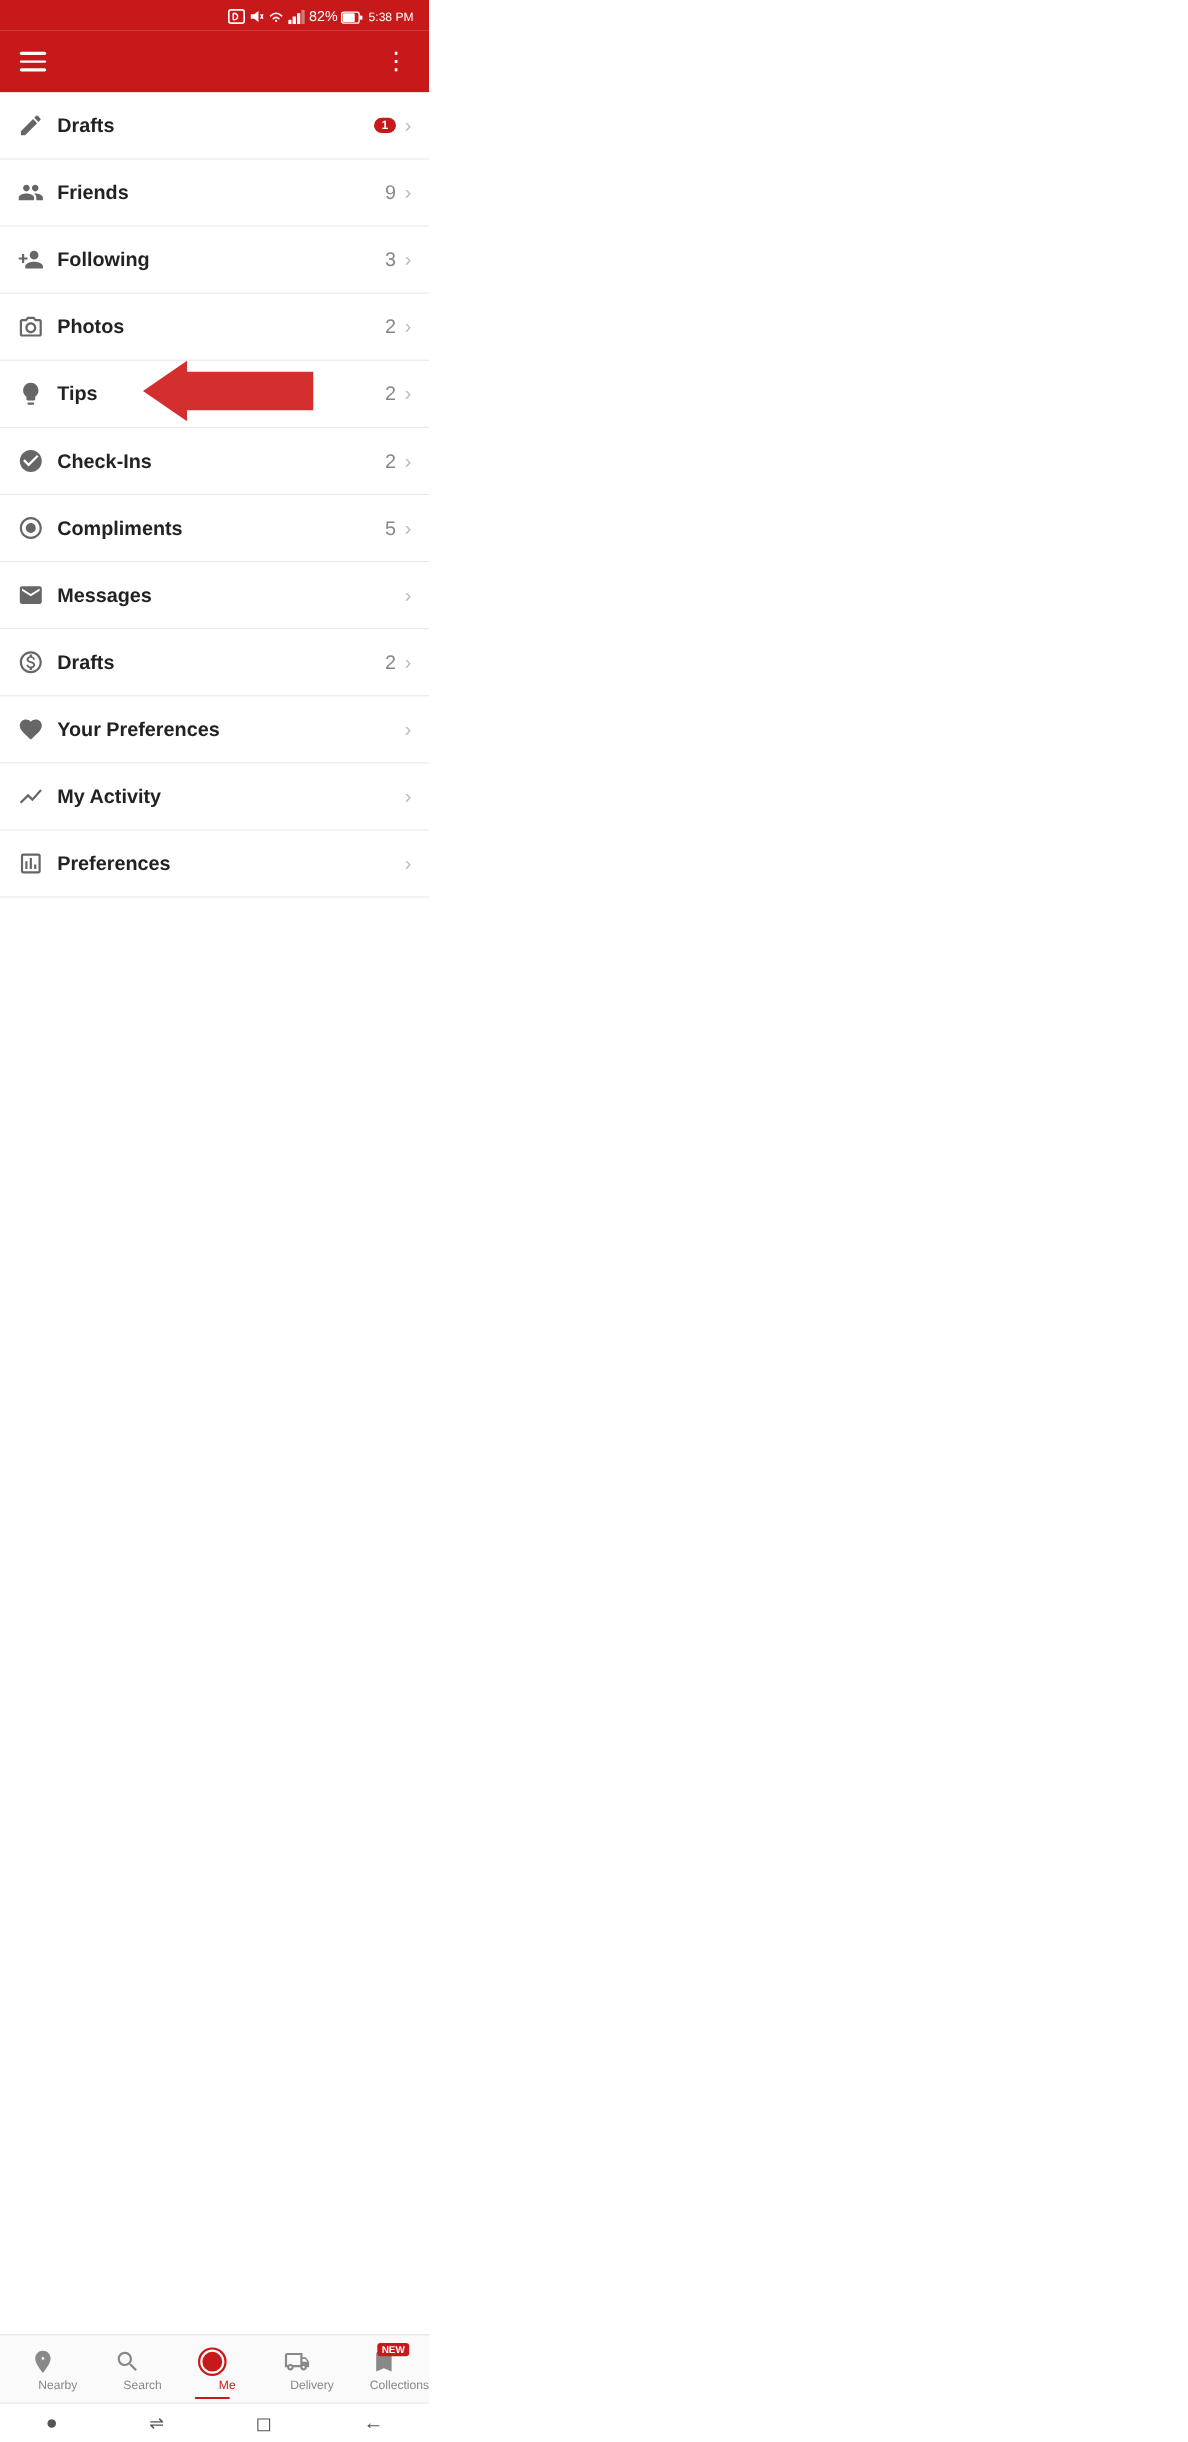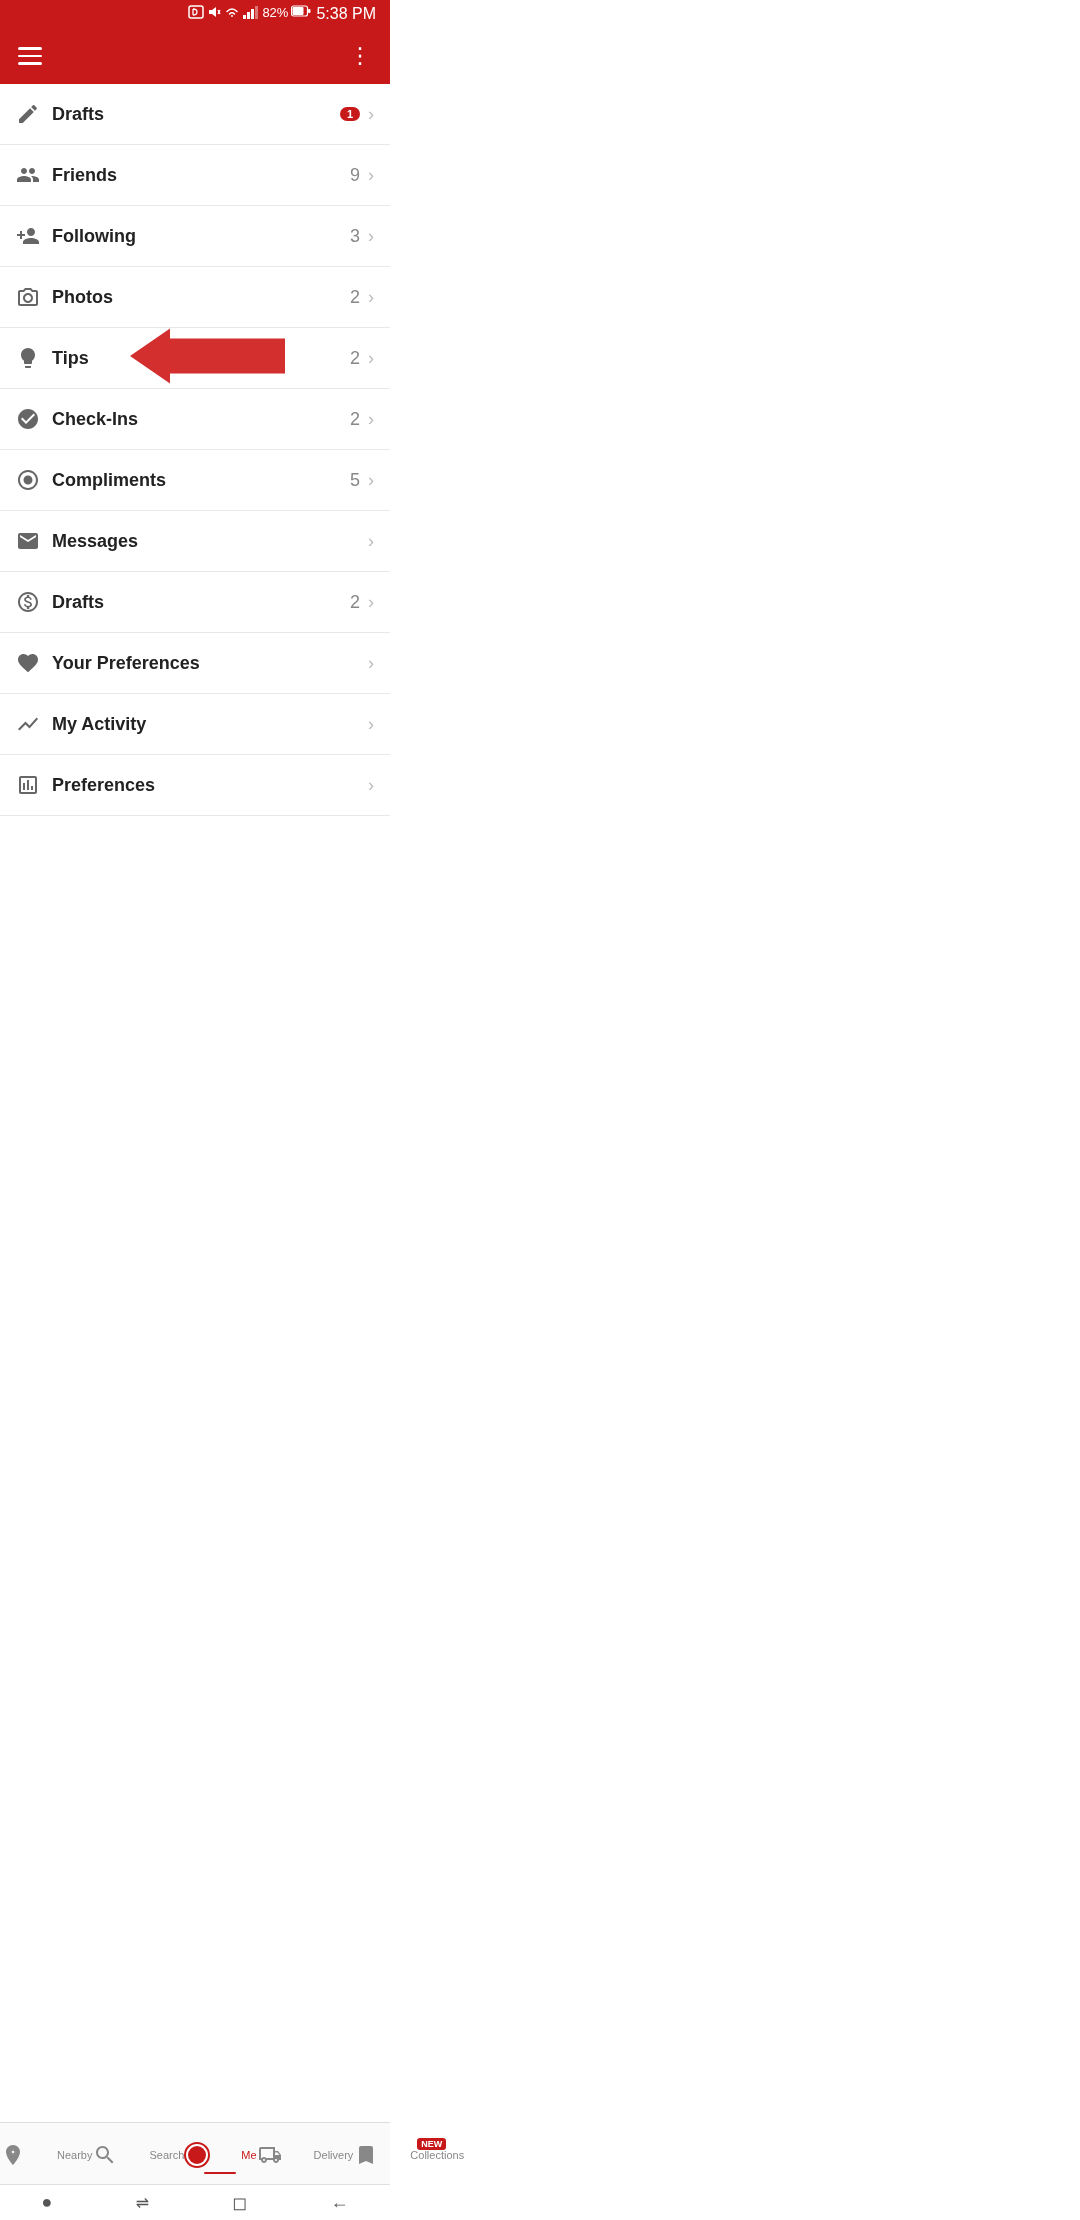--- a/index.html
+++ b/index.html
@@ -23,21 +23,21 @@
       align-items: center;
       padding: 6px 14px;
       font-size: 13px;
       font-weight: 500;
       gap: 6px;
       height: 28px;
     }
 
     .status-icons {
       display: flex;
-      align-items: flex-start;
+      align-items: flex-end;
       gap: 3px;
     }
 
     
     .header {
       background: #c8191a;
       display: flex;
       justify-content: space-between;
       align-items: center;
       padding: 14px 18px;
@@ -136,21 +136,21 @@
       border-top: 1px solid #ddd;
       display: flex;
       justify-content: space-around;
       align-items: center;
       padding: 8px 0 6px;
       height: 62px;
     }
 
     .tab-item {
       display: flex;
-      flex-direction: row;
+      flex-direction: column;
       align-items: center;
       gap: 3px;
       cursor: pointer;
       flex: 1;
       position: relative;
     }
 
     .tab-icon {
       width: 26px;
       height: 26px;
@@ -273,21 +273,21 @@
       <rect x="8" y="4" width="3" height="10"></rect>
       <rect x="12" y="1" width="3" height="13" opacity="0.4"></rect>
     </svg>
     <span style="font-size:13px;">82%</span>
 
     <svg width="20" height="12" viewBox="0 0 20 12" fill="white">
       <rect x="0.5" y="1" width="16" height="10" rx="2" fill="none" stroke="white" stroke-width="1.2"></rect>
       <rect x="17" y="4" width="2.5" height="4" rx="1"></rect>
       <rect x="1.5" y="2" width="11" height="8" rx="1"></rect>
     </svg>
-    <span style="font-size:16px; margin-left:2px;">5:38 PM</span>
+    <span style="font-size:11px; margin-left:2px;">5:38 PM</span>
   </div>
 </div>
 
 <div class="header">
   <div class="hamburger">
     <span></span>
     <span></span>
     <span></span>
   </div>
   <div class="more-dots">⋮</div>

